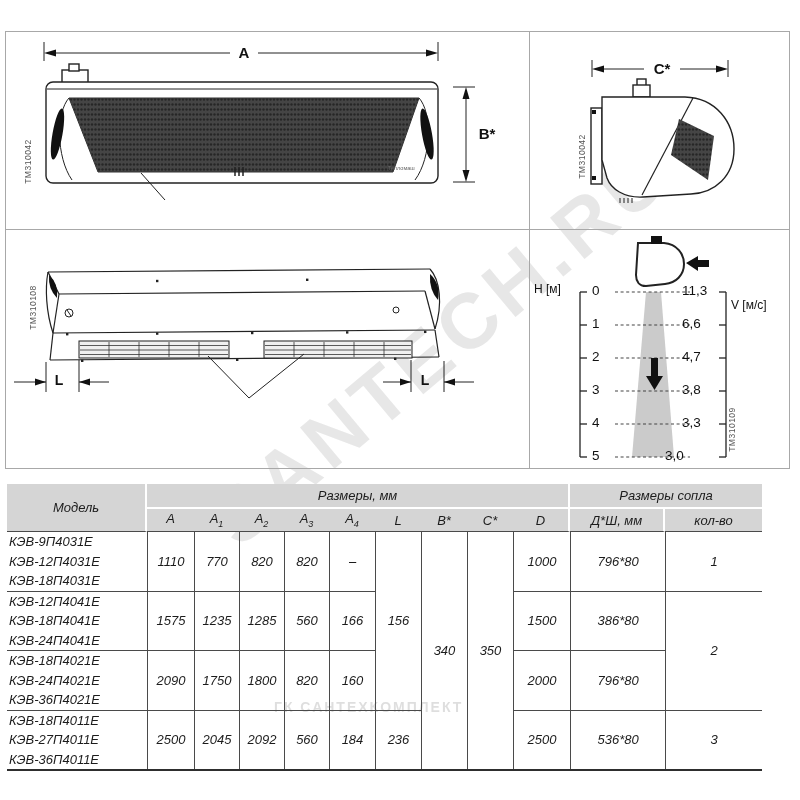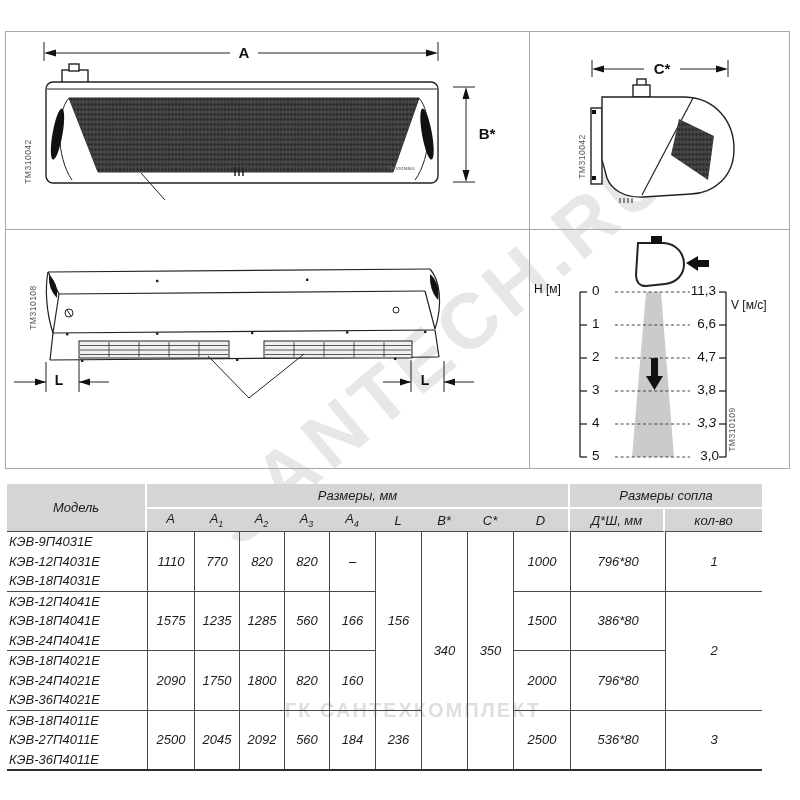--- a/index.html
+++ b/index.html
@@ -2,40 +2,40 @@
 <html><head>
 <meta charset="utf-8">
 <style>
   html,body{margin:0;padding:0;background:#fff;}
   .sheet{position:relative;width:800px;height:800px;background:#fff;overflow:hidden;
          font-family:"Liberation Sans","DejaVu Sans",sans-serif;color:#1c1c1c;}
   
   .wm-diag{position:absolute;left:150px;top:300px;width:580px;text-align:center;
            transform:rotate(-40deg);font-size:78px;font-weight:bold;letter-spacing:6px;
            color:#c7c7c7;opacity:.42;z-index:0;white-space:nowrap;}
-  .wm-footer{position:absolute;left:285px;top:699px;font-size:20px;font-weight:bold;
+  .wm-footer{position:absolute;left:274px;top:699px;font-size:14px;font-weight:bold;
              letter-spacing:2px;color:#d7d7d7;opacity:.8;z-index:0;white-space:nowrap;}
   
   .panels{position:absolute;left:5px;top:31px;width:783px;height:436px;
           border:1px solid #a8a8a8;display:grid;grid-template-columns:524px 1fr;
           grid-template-rows:198px 1fr;z-index:1;}
   .panel{position:relative;}
   .p1{border-right:1px solid #a8a8a8;border-bottom:1px solid #a8a8a8;}
   .p2{border-bottom:1px solid #a8a8a8;}
   .p3{border-right:1px solid #a8a8a8;}
   .panel svg{position:absolute;left:0;top:0;}
   .dim{position:absolute;font-weight:bold;font-size:15px;color:#111;text-align:center;background:#fff;line-height:17px;}
   .lbl{position:absolute;font-size:13px;color:#1c1c1c;text-align:center;}
   .lbl.u{border-bottom:1px solid #222;padding-bottom:1px;}
   .code{position:absolute;width:56px;height:11px;font-size:8.5px;color:#555;text-align:center;
         transform:rotate(-90deg);letter-spacing:.5px;line-height:11px;}
   .brand{position:absolute;font-size:5.5px;color:#666;}
   .axis-lbl{position:absolute;font-size:12px;color:#111;white-space:nowrap;}
   .tick{position:absolute;font-size:13.5px;color:#111;width:16px;text-align:left;}
-  .vval{position:absolute;font-size:13.5px;color:#111;width:34px;text-align:right;}
+  .vval{position:absolute;font-size:13.5px;color:#111;width:34px;text-align:left;}
   
   .spec{position:absolute;left:7px;top:484px;z-index:1;font-style:italic;}
   table{border-collapse:separate;border-spacing:0;table-layout:fixed;width:755px;
         font-size:13px;color:#1c1c1c;border-bottom:2px solid #2e2e2e;}
   thead th{background:#d5d5d5;font-weight:normal;font-size:13px;padding:0;text-align:center;vertical-align:middle;}
   th.h1{height:23px;border-bottom:2px solid #fff;}
   th.ws{border-right:2px solid #fff;}
   th.h2{height:22px;border-bottom:1px solid #4a4a4a;}
   th sub{font-size:9px;}
   tbody td{border-left:1px solid #4a4a4a;border-bottom:1px solid #4a4a4a;
@@ -248,22 +248,22 @@
       <div class="tick" style="left:62px;top:53px;">0</div>
       <div class="tick" style="left:62px;top:86px;">1</div>
       <div class="tick" style="left:62px;top:119px;">2</div>
       <div class="tick" style="left:62px;top:152px;">3</div>
       <div class="tick" style="left:62px;top:185px;">4</div>
       <div class="tick" style="left:62px;top:218px;">5</div>
       <div class="vval" style="left:152px;top:53px;">11,3</div>
       <div class="vval" style="left:152px;top:86px;">6,6</div>
       <div class="vval" style="left:152px;top:119px;">4,7</div>
       <div class="vval" style="left:152px;top:152px;">3,8</div>
-      <div class="vval" style="left:152px;top:185px;font-style:italic;">3,3</div>
-      <div class="vval" style="left:155px;top:218px;">3,0</div>
+      <div class="vval" style="left:152px;top:185px;">3,3</div>
+      <div class="vval" style="left:135px;top:218px;">3,0</div>
       <div class="code" style="left:174px;top:194px;">TM310109</div>
     </div>
   </div>
 
   <div class="spec">
     <table>
       <colgroup>
         <col style="width:140px">
           <col style="width:47px">
           <col style="width:45px">

